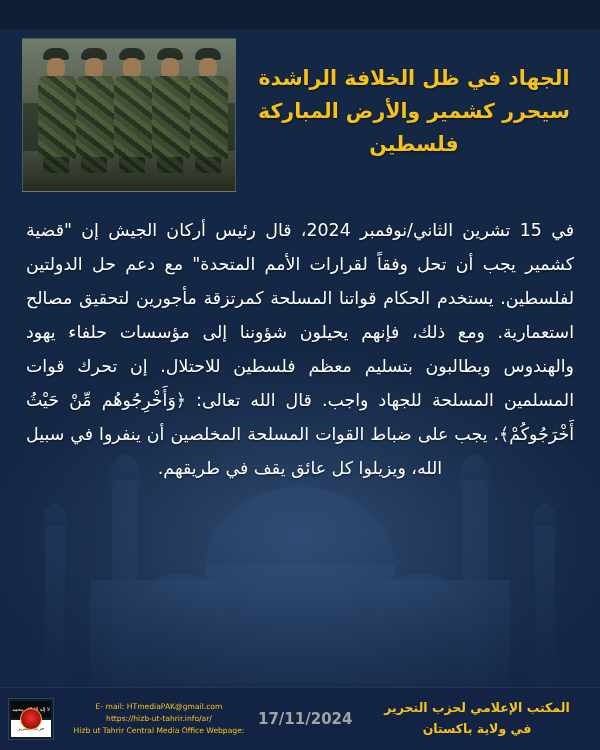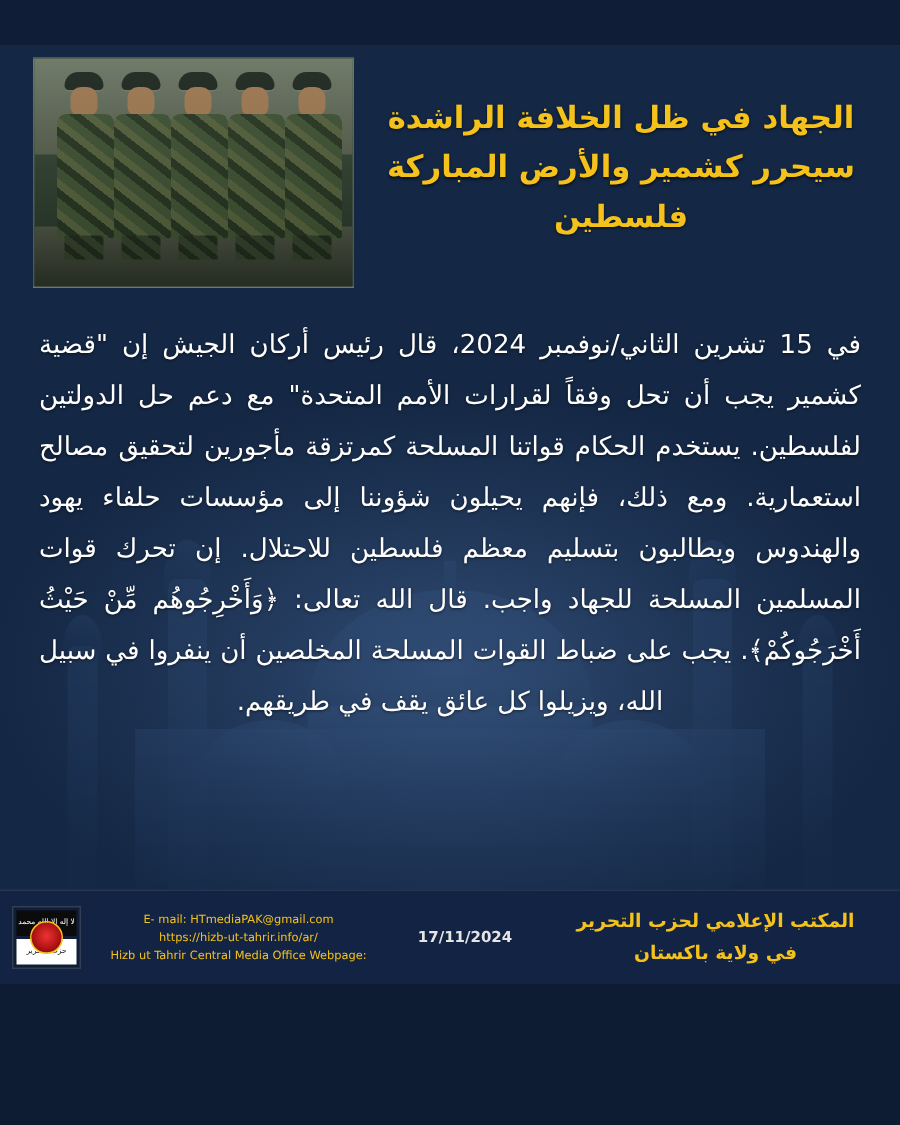--- a/index.html
+++ b/index.html
@@ -10,21 +10,21 @@
     width: 600px;
     height: 750px;
     font-family: "DejaVu Sans", sans-serif;
     background: #0d1b33;
     overflow: hidden;
   }
 
   .poster {
     position: relative;
     width: 600px;
-    height: 656px;
+    height: 750px;
     background:
       radial-gradient(ellipse at 50% 88%, rgba(60,90,140,0.55) 0%, rgba(20,38,68,0.0) 55%),
       linear-gradient(180deg, #14233f 0%, #16284a 28%, #162a4e 55%, #12friends 100%),
       linear-gradient(180deg, #13223d 0%, #16284a 40%, #132murky 100%);
       background-color: #142744;
     overflow: hidden;
   }
 
   
   .bg-mosque {
@@ -158,23 +158,23 @@
     flex: 0 0 230px;
     color: #f5c21b;
     font-size: 12.5px;
     line-height: 1.65;
     text-align: center;
     font-weight: bold;
     padding-right: 8px;
   }
   .footer-date {
     flex: 1;
-    text-align: center;
-    color: #e5e5e5;
-    font-size: 10px;
+    text-align: left;
+    color: #a3a3a3;
+    font-size: 15px;
     font-weight: bold;
     direction: ltr;
   }
   .footer-left {
     flex: 0 0 250px;
     display: flex;
     align-items: center;
     justify-content: center;
     direction: ltr;
     gap: 6px;

